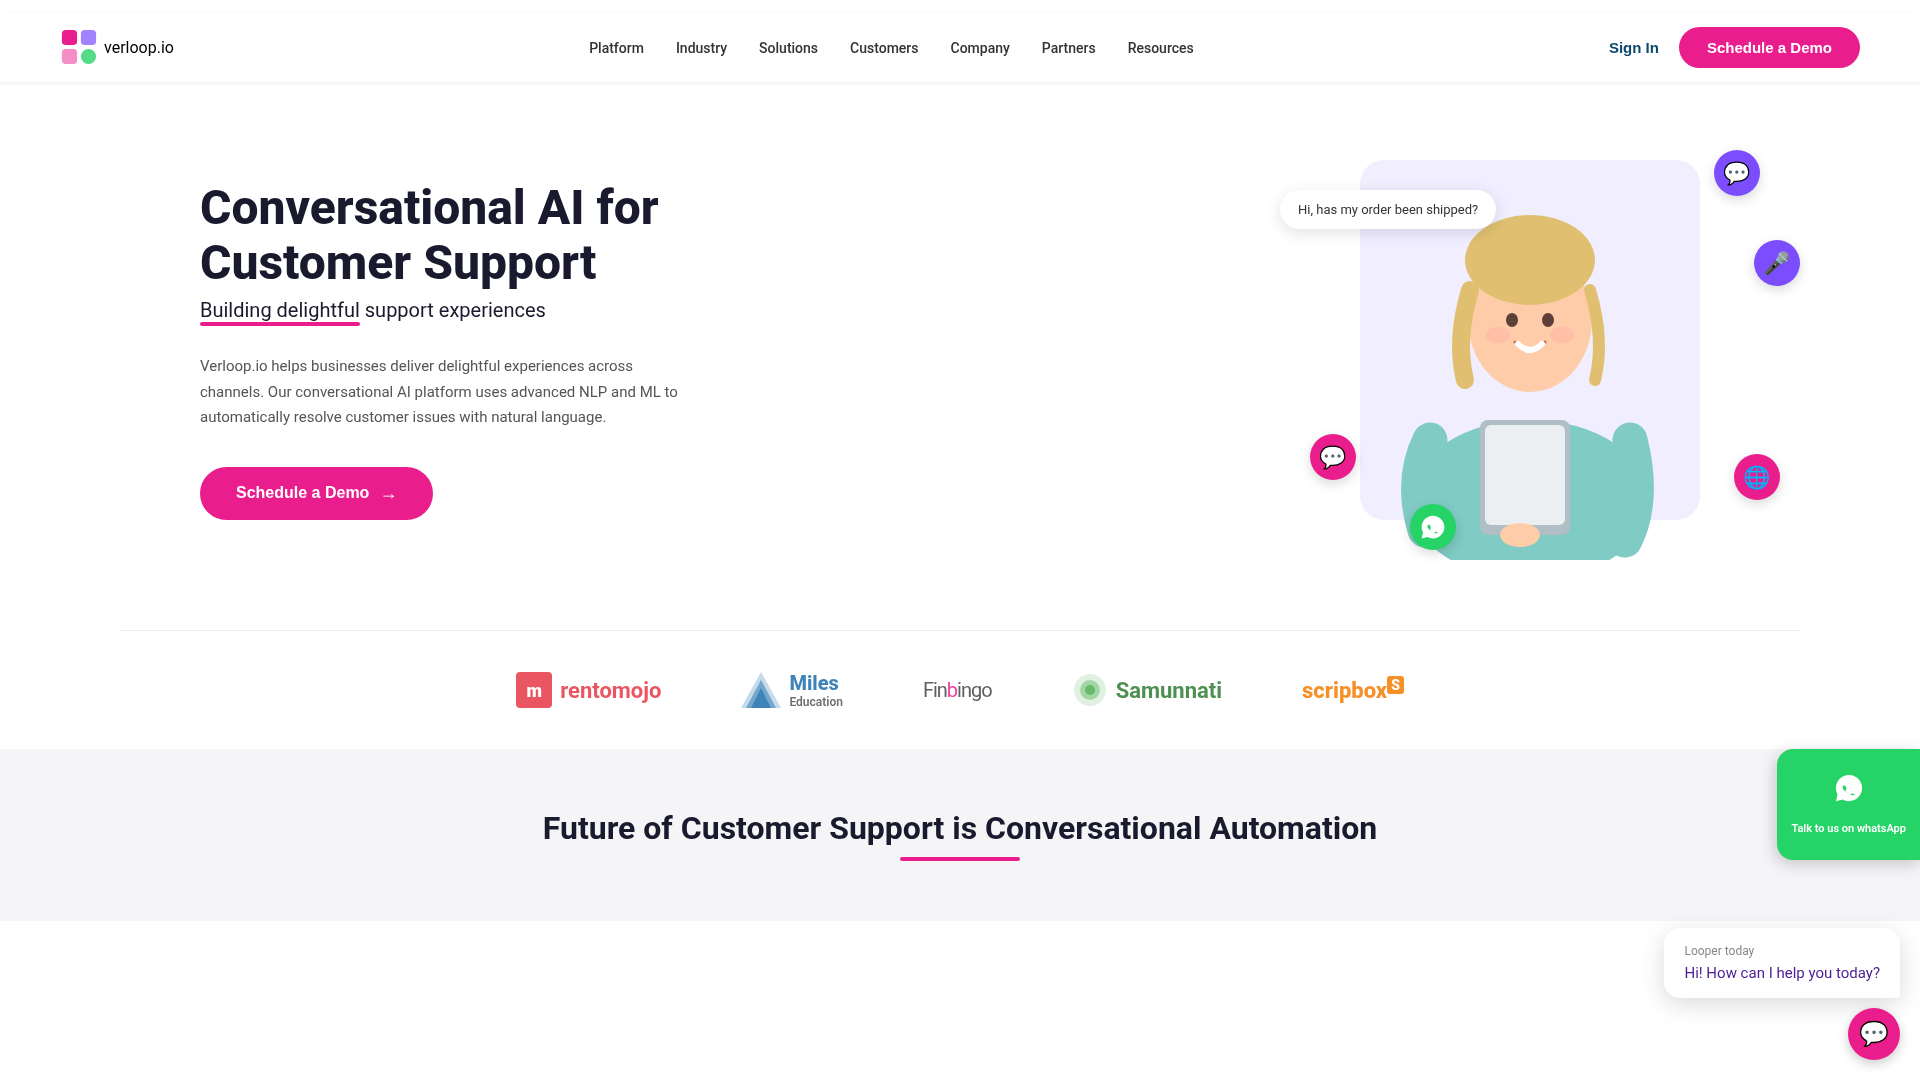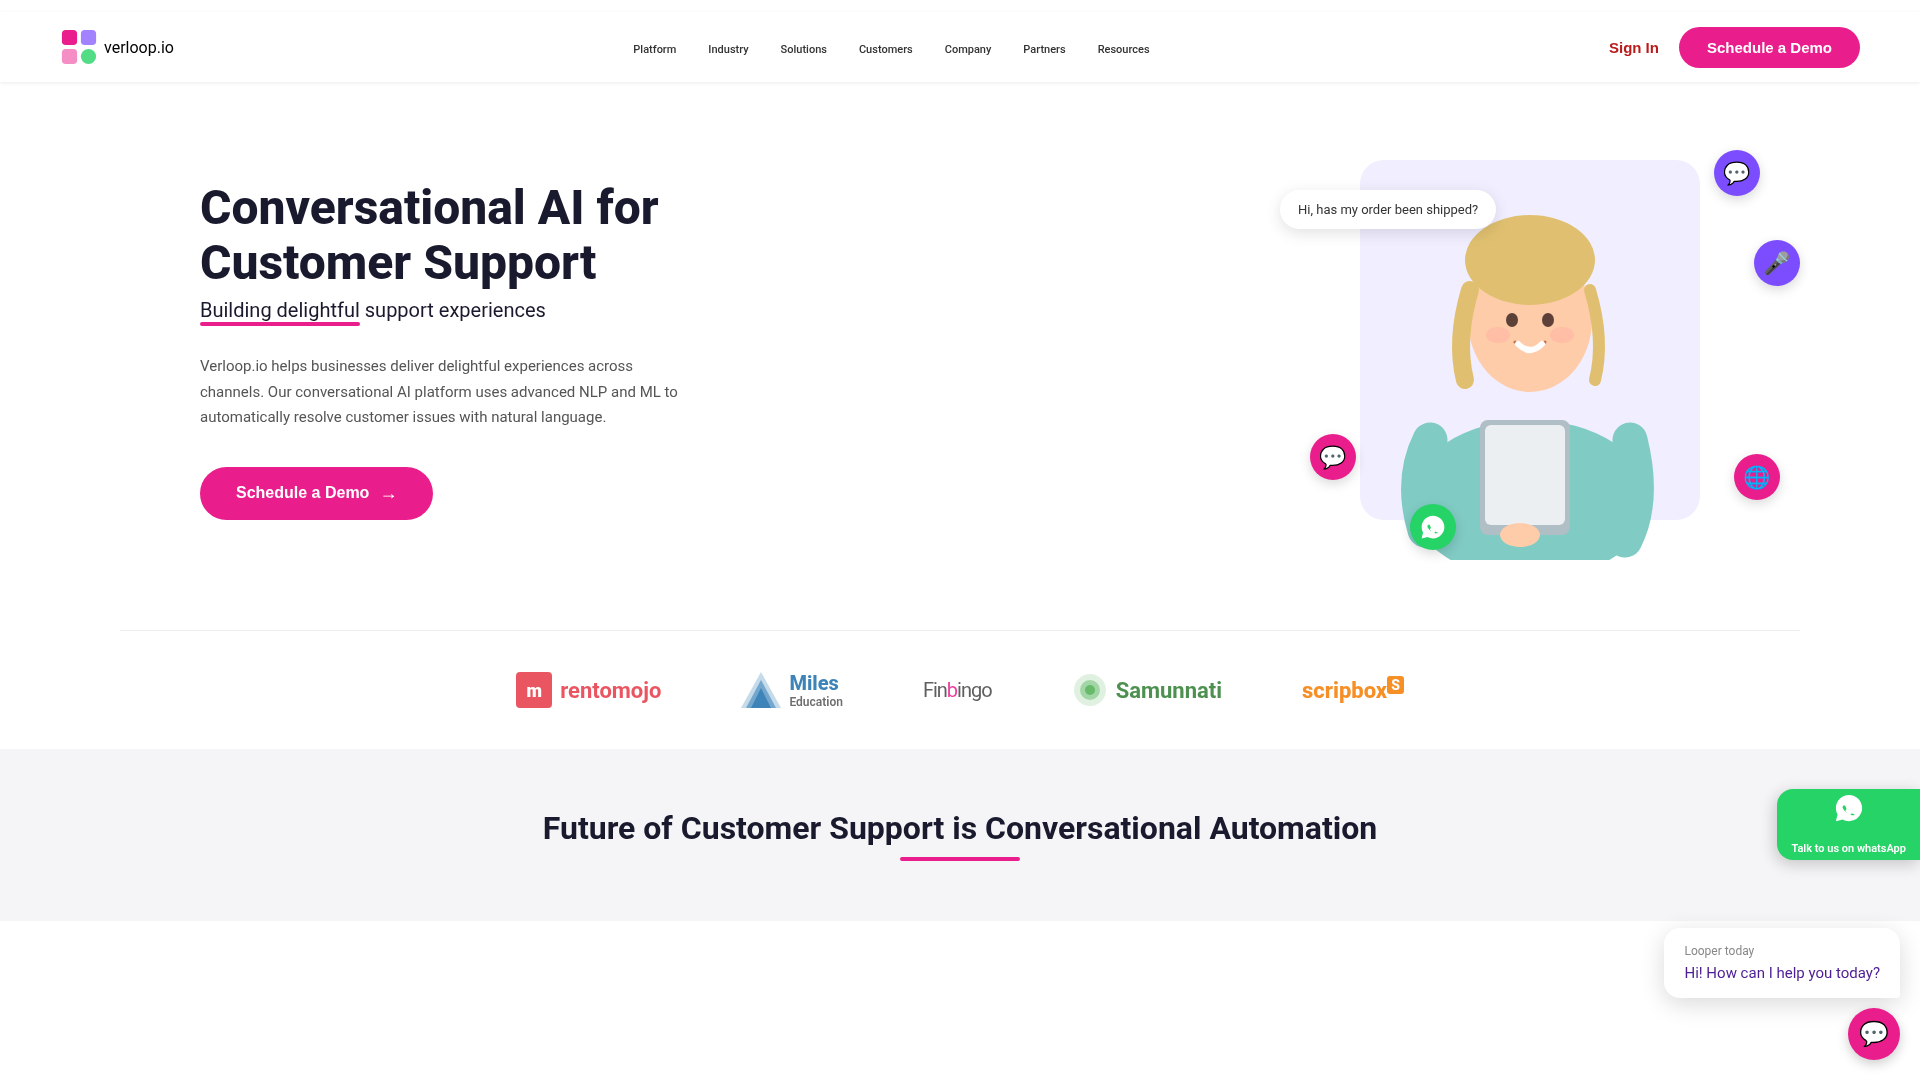--- a/index.html
+++ b/index.html
@@ -29,32 +29,32 @@
     }
     .nav-links {
       display: flex;
       align-items: center;
       gap: 32px;
       list-style: none;
     }
     .nav-links li a {
       text-decoration: none;
       color: #333;
-      font-size: 11px;
+      font-size: 14px;
       font-weight: 500;
     }
     .nav-actions {
       display: flex;
       align-items: center;
       gap: 20px;
     }
     .sign-in-btn {
       background: none;
       border: none;
-      color: #b91c1c;
+      color: #0c4a6e;
       font-size: 15px;
       font-weight: 600;
       cursor: pointer;
     }
     .schedule-demo-btn-nav {
       background: #e91e8c;
       color: #fff;
       border: none;
       border-radius: 30px;
       padding: 12px 28px;
@@ -233,21 +233,21 @@
     }
 
     
     .whatsapp-float {
       position: fixed;
       bottom: 220px;
       right: 0;
       background: #25d366;
       color: #fff;
       border-radius: 16px 0 0 16px;
-      padding: 4px 14px;
+      padding: 24px 14px;
       display: flex;
       flex-direction: column;
       align-items: center;
       gap: 12px;
       cursor: pointer;
       z-index: 200;
       box-shadow: -2px 4px 16px rgba(0,0,0,0.2);
     }
     .whatsapp-float-icon { font-size: 28px; }
     .whatsapp-float-label {

